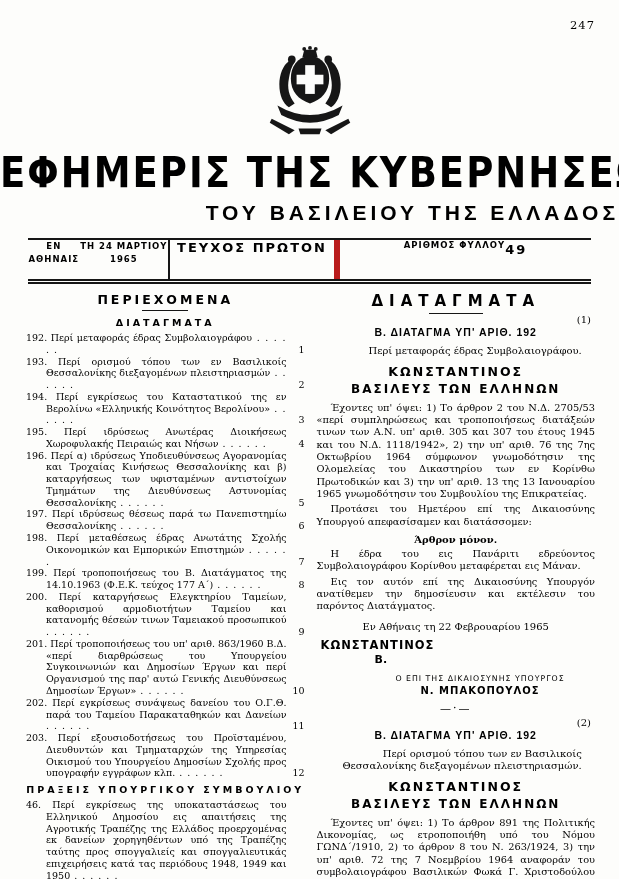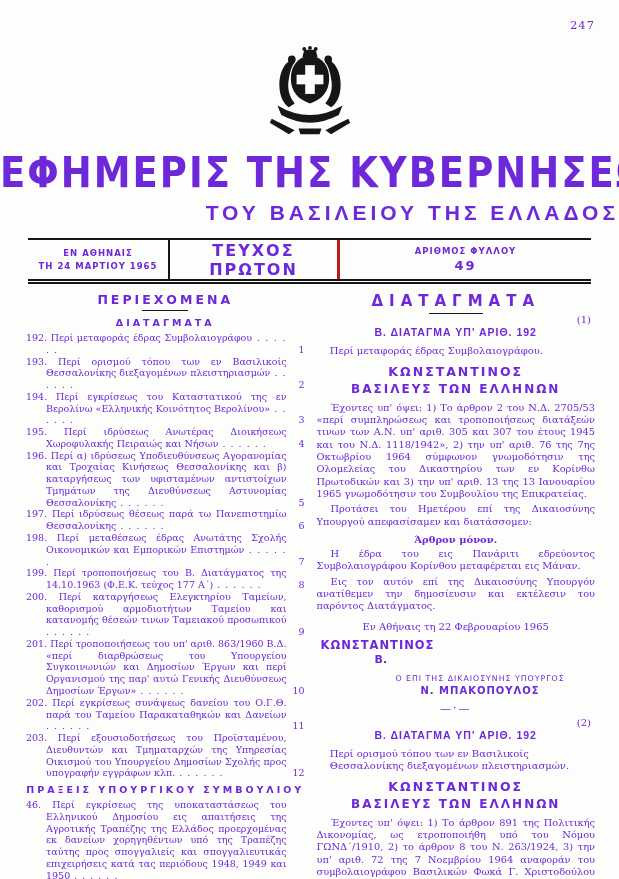--- a/index.html
+++ b/index.html
@@ -1,19 +1,19 @@
 <!DOCTYPE html>
 <html><head>
 <meta charset="utf-8">
 <style>
   * { margin:0; padding:0; box-sizing:border-box; }
   html,body { background:#888; }
   .page {
     position:relative; width:619px; height:879px; margin:0 auto;
-    background:#fdfdfb; color:#6d28d9; overflow:hidden;
+    background:#fdfdfb; color:#000000; overflow:hidden;
     font-family:"DejaVu Serif","Liberation Serif",serif;
   }
   .page-number { position:absolute; top:18px; right:24px; font-size:11.5px; letter-spacing:1px; }
   .emblem { position:absolute; top:46px; left:50%; transform:translateX(-50%); }
   .masthead-title {
     position:absolute; top:148px; left:0; width:100%; text-align:center;
     font-family:"DejaVu Sans","Liberation Sans",sans-serif; font-weight:bold;
     font-size:37px; letter-spacing:2px; transform:scaleY(1.15); transform-origin:top;
     white-space:nowrap;
   }
@@ -21,23 +21,23 @@
     position:absolute; top:201px; left:0; width:100%; text-align:right;
     font-family:Liberation Sans, sans-serif; font-weight:bold;
     font-size:21px; letter-spacing:4px; white-space:nowrap;
   }
   .issue-bar {
     position:absolute; top:238px; left:28px; right:28px; height:46px;
     border-top:2px solid #161616; border-bottom:5px double #161616;
     display:flex; align-items:stretch;
     font-family:"DejaVu Sans","Liberation Sans",sans-serif; font-weight:bold;
   }
-  .issue-cell { display:flex; flex-direction:column; justify-content:center; text-align:center; }
+  .issue-cell { display:flex; justify-content:center; text-align:center; }
   .issue-cell.place { width:140px; font-size:8.5px; line-height:1.5; letter-spacing:1px; }
-  .issue-cell.volume { width:172px; border-left:2px solid #161616; border-right:3px solid #b91c1c; font-size:16px; letter-spacing:2px; }
+  .issue-cell.volume { width:172px; border-left:2px solid #161616; border-right:6px solid #b91c1c; font-size:13px; letter-spacing:2px; }
   .issue-cell.number { flex:1; font-size:8.5px; letter-spacing:1px; }
   .issue-cell.number .num { font-size:13px; margin-top:2px; letter-spacing:2px; }
 
   .columns { position:absolute; top:292px; left:26px; right:24px; bottom:0; display:flex; gap:12px; }
   .col { flex:1; min-width:0; }
 
   
   .toc-title { text-align:center; font-family:"DejaVu Sans","Liberation Sans",sans-serif;
     font-weight:bold; font-size:12.5px; letter-spacing:3px; }
   .toc-title-rule { width:46px; border-bottom:1.5px solid #161616; margin:3px auto 6px; }
@@ -49,21 +49,21 @@
   .toc-item .toc-page { position:absolute; right:0; bottom:0; background:#fdfdfb; padding-left:2px; text-indent:0; }
 
   
   .decrees-title { text-align:center; font-family:"DejaVu Sans","Liberation Sans",sans-serif;
     font-weight:bold; font-size:15px; letter-spacing:6px; }
   .decrees-title-rule { width:54px; border-bottom:1.5px solid #161616; margin:3px auto 0; }
   .decree { position:relative; }
   .decree-index { text-align:right; font-size:10px; padding-right:4px; }
   .decree-heading { text-align:center; font-family:Liberation Sans, sans-serif;
     font-weight:bold; font-size:10.5px; letter-spacing:1px; margin-top:1px; }
-  .decree-subject { text-align:left; font-size:10px; margin:7px auto 6px; max-width:252px; line-height:1.25; }
+  .decree-subject { text-align:right; font-size:10px; margin:7px auto 6px; max-width:252px; line-height:1.25; }
   .royal-name { text-align:center; font-family:"DejaVu Sans","Liberation Sans",sans-serif;
     font-weight:bold; font-size:12.5px; letter-spacing:2px; margin-top:4px; }
   .royal-title { text-align:center; font-family:"DejaVu Sans","Liberation Sans",sans-serif;
     font-weight:bold; font-size:12px; letter-spacing:2px; margin:3px 0 6px; }
   .decree-par { font-size:9.8px; line-height:1.26; text-align:justify; text-indent:14px; margin-top:3px; }
   .article-heading { text-align:center; font-size:10px; margin:6px 0 2px;font-weight:bold; }
   .dateline { text-align:center; font-size:10px; margin:8px 0 6px; }
   .signature-name { font-family:"DejaVu Sans","Liberation Sans",sans-serif; font-weight:bold;
     font-size:11.5px; letter-spacing:1px; padding-left:4px; }
   .signature-initial { font-family:"DejaVu Sans","Liberation Sans",sans-serif; font-weight:bold;

